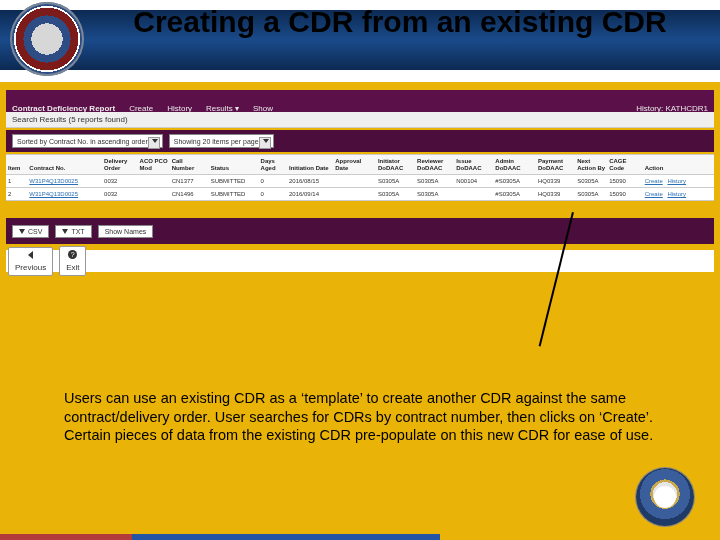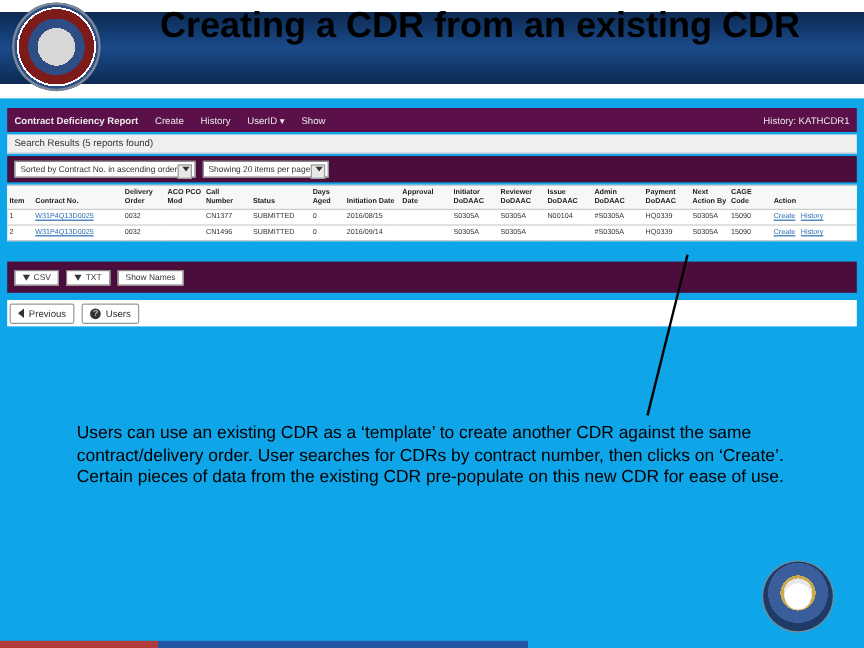--- a/index.html
+++ b/index.html
@@ -1,31 +1,31 @@
 <!DOCTYPE html>
 <html><head>
 <meta charset="utf-8">
 <style>
   * { box-sizing: border-box; margin: 0; padding: 0; }
   html, body { width: 720px; height: 540px; font-family: Arial, Helvetica, sans-serif; background: #fff; overflow: hidden; }
 
-  .slide { width: 720px; height: 540px; position: relative; background: #0ea5e9; }
+  .slide { width: 720px; height: 540px; position: relative; background: #eab308; }
 
   
   .banner { position: relative; height: 82px; background: linear-gradient(#0c2a52, #17427a 60%, #0c2a52); }
   .banner .seal { position: absolute; left: 10px; top: 4px; width: 74px; height: 74px; border-radius: 50%; background: radial-gradient(circle at 50% 50%, #d7d7d7 0 30%, #2d4d84 30% 45%, #7d1a1a 45% 60%, #fff 60% 63%, #2d4d84 63% 100%); box-shadow: 0 0 0 2px #7a8797 inset; }
   .banner .title { position: absolute; left: 170px; right: 20px; top: 0; text-align: center; color: #000; font-weight: bold; font-size: 30px; line-height: 36px; }
   
   .banner { background: #fff; }
   .blueband { position: absolute; left: 0; right: 0; top: 10px; height: 60px; background: linear-gradient(#0c2a52, #1a4a8a 50%, #0c2a52); }
   .banner .seal { top: 2px; z-index: 2; }
   .banner .title { z-index: 3; position: absolute; left: 100px; right: 20px; top: 4px; color: #000; text-shadow: none; background: transparent; }
 
   
-  .appbar { position: absolute; left: 6px; right: 6px; top: 90px; height: 20px; background: #5b1049; color: #e9e9e9; font-size: 8px; display: flex; align-items: center; padding: 0 6px; }
+  .appbar { position: absolute; left: 6px; right: 6px; top: 90px; height: 36px; background: #5b1049; color: #e9e9e9; font-size: 8px; display: flex; align-items: center; padding: 0 6px; }
   .appbar .brand { font-weight: bold; margin-right: 14px; font-size: 8px; }
   .appbar .menu { display: flex; gap: 14px; }
   .appbar .menu span { cursor: pointer; }
   .appbar .user { margin-left: auto; font-size: 8px; }
 
   .subhdr { position: absolute; left: 6px; right: 6px; top: 112px; height: 16px; background: #efefef; color: #333; font-size: 8px; padding: 3px 6px; border-bottom: 1px solid #ccc; }
 
   .filters { position: absolute; left: 6px; right: 6px; top: 130px; height: 22px; background: #4a0d3c; display: flex; align-items: center; padding: 0 6px; gap: 6px; }
   .filters .sel { background: #fff; border: 1px solid #888; font-size: 7px; height: 14px; display: inline-flex; align-items: center; padding: 0 14px 0 4px; position: relative; color: #333; white-space: nowrap; }
   .filters .sel::after { content: ""; position: absolute; right: 2px; top: 2px; width: 10px; height: 10px; background: #e8e8e8; border: 1px solid #999; }
@@ -37,28 +37,28 @@
   table.grid th, table.grid td { border-bottom: 1px solid #ccc; font-size: 6px; padding: 3px 2px; text-align: left; color: #333; overflow: hidden; white-space: nowrap; }
   table.grid th { background: #f7f7f7; border-top: 1px solid #ccc; font-weight: bold; color: #222; line-height: 1.1; white-space: normal; vertical-align: bottom; }
   table.grid td a { color: #2a6fb5; text-decoration: underline; cursor: pointer; }
   table.grid td.actcell a { margin-right: 3px; }
 
   .belowbar { position: absolute; left: 6px; right: 6px; top: 218px; height: 26px; background: #4a0d3c; display: flex; align-items: center; padding: 0 6px; gap: 6px; }
   .btn { background: #fff; border: 1px solid #888; font-size: 7px; padding: 2px 6px; display: inline-flex; align-items: center; gap: 3px; color: #333; cursor: pointer; }
   .dl-ic { width: 0; height: 0; border-left: 3px solid transparent; border-right: 3px solid transparent; border-top: 5px solid #333; display: inline-block; }
 
   .navrow { position: absolute; left: 6px; right: 6px; top: 250px; height: 22px; background: #fff; display: flex; align-items: center; gap: 6px; padding: 0 2px; }
-  .navbtn { background: #fff; border: 1px solid #999; font-size: 8px; padding: 3px 6px; display: inline-flex; align-items: center; gap: 4px; color: #333; cursor: pointer; border-radius: 2px; }
+  .navbtn { background: #fff; border: 1px solid #999; font-size: 8px; padding: 3px 6px; display: inline-flex; align-items: center; gap: 4px; color: #333; cursor: pointer; border-radius: 2px; flex-direction: column; }
   .chev-l { width: 0; height: 0; border-top: 4px solid transparent; border-bottom: 4px solid transparent; border-right: 5px solid #333; display: inline-block; }
   .help-ic { width: 9px; height: 9px; border-radius: 50%; background: #333; color: #fff; font-size: 7px; line-height: 9px; text-align: center; display: inline-block; }
 
   
   .ann-line { position: absolute; left: 572px; top: 212px; width: 2px; height: 138px; background: #000; transform: rotate(14deg); transform-origin: top left; }
 
-  .caption { position: absolute; left: 64px; right: 64px; top: 352px; font-size: 14.5px; line-height: 1.28; color: #000; }
+  .caption { position: absolute; left: 64px; right: 64px; top: 389px; font-size: 14.5px; line-height: 1.28; color: #000; }
 
   .footer-seal { position: absolute; right: 26px; bottom: 14px; width: 58px; height: 58px; border-radius: 50%; background: radial-gradient(circle at 50% 45%, #e6e6e6 0 28%, #c9a94b 28% 34%, #3a5e9b 34% 58%, #1f3a66 58% 100%); box-shadow: 0 0 0 1px #888; }
   .footer-seal::after { content: ""; position: absolute; left: 50%; top: 50%; width: 22px; height: 22px; margin: -11px 0 0 -11px; border-radius: 50%; background: #fff; }
   .footer-bar { position: absolute; left: 0; bottom: 0; width: 440px; height: 6px; background: linear-gradient(90deg, #b23b3b 0 30%, #2455a4 30% 100%); }
 
   
   .c-item{width:3%} .c-cno{width:10.5%} .c-do{width:5%} .c-mod{width:4.5%} .c-call{width:5.5%} .c-stat{width:7%} .c-days{width:4%} .c-idate{width:6.5%} .c-adate{width:6%} .c-inito{width:5.5%} .c-rev{width:5.5%} .c-iss{width:5.5%} .c-adm{width:6%} .c-pay{width:5.5%} .c-nab{width:4.5%} .c-cage{width:5%} .c-act{width:10%}
 </style>
 </head>
 <body>
@@ -69,21 +69,21 @@
     <div class="blueband"></div>
     <div class="seal"></div>
     <div class="title">Creating a CDR from an existing CDR</div>
   </div>
 
   <div class="appbar">
     <span class="brand">Contract Deficiency Report</span>
     <div class="menu">
       <span>Create</span>
       <span>History</span>
-      <span>UserID ▾</span>
+      <span>Results ▾</span>
       <span>Show</span>
     </div>
     <span class="user">History: KATHCDR1</span>
   </div>
 
   <div class="subhdr">Search Results (5 reports found)</div>
 
   <div class="filters">
     <div class="sel">
       <span>Sorted by Contract No. in ascending order</span>
@@ -200,21 +200,21 @@
     </div>
   </div>
 
   <div class="navrow">
     <div class="navbtn">
       <span class="chev-l"></span>
       <span>Previous</span>
     </div>
     <div class="navbtn">
       <span class="help-ic">?</span>
-      <span>Users</span>
+      <span>Exit</span>
     </div>
   </div>
 
   <div class="ann-line"></div>
 
   <div class="caption">Users can use an existing CDR as a ‘template’ to create another CDR against the same  contract/delivery order.  User searches for CDRs by contract number, then clicks on ‘Create’. Certain pieces of data from the existing CDR pre-populate on this new CDR for ease of use.</div>
 
   <div class="footer-seal"></div>
   <div class="footer-bar"></div>
 

